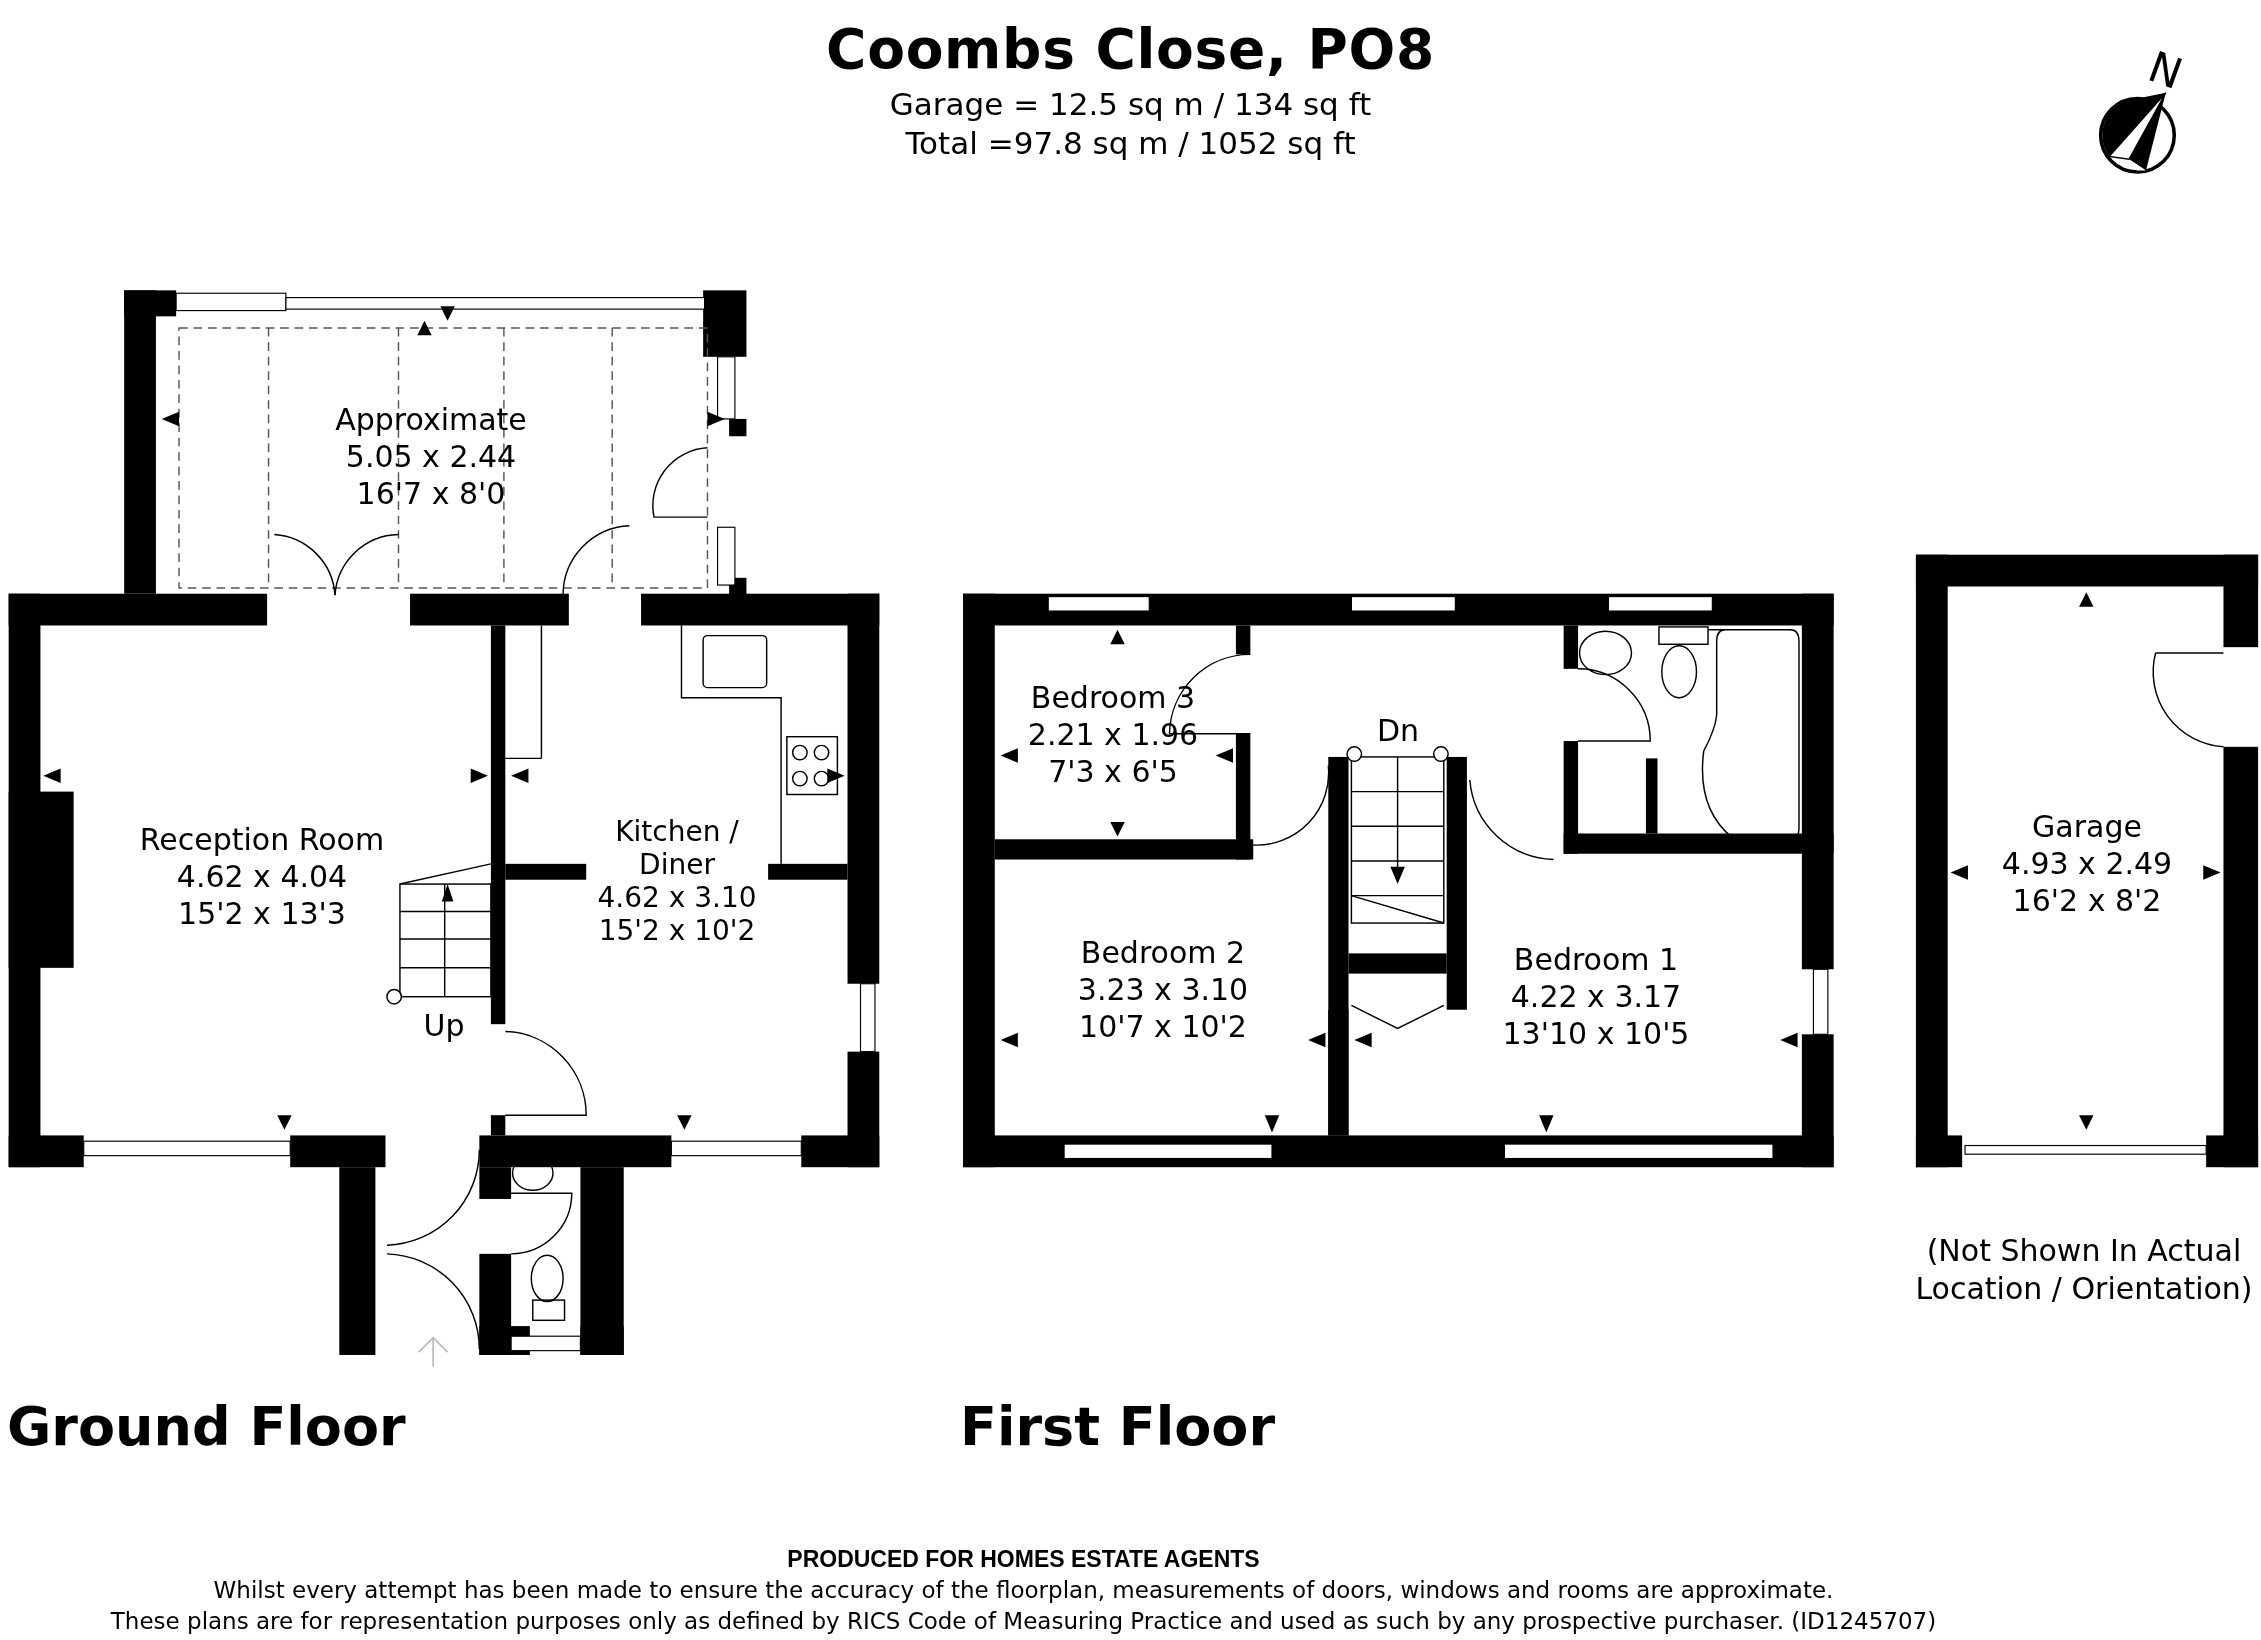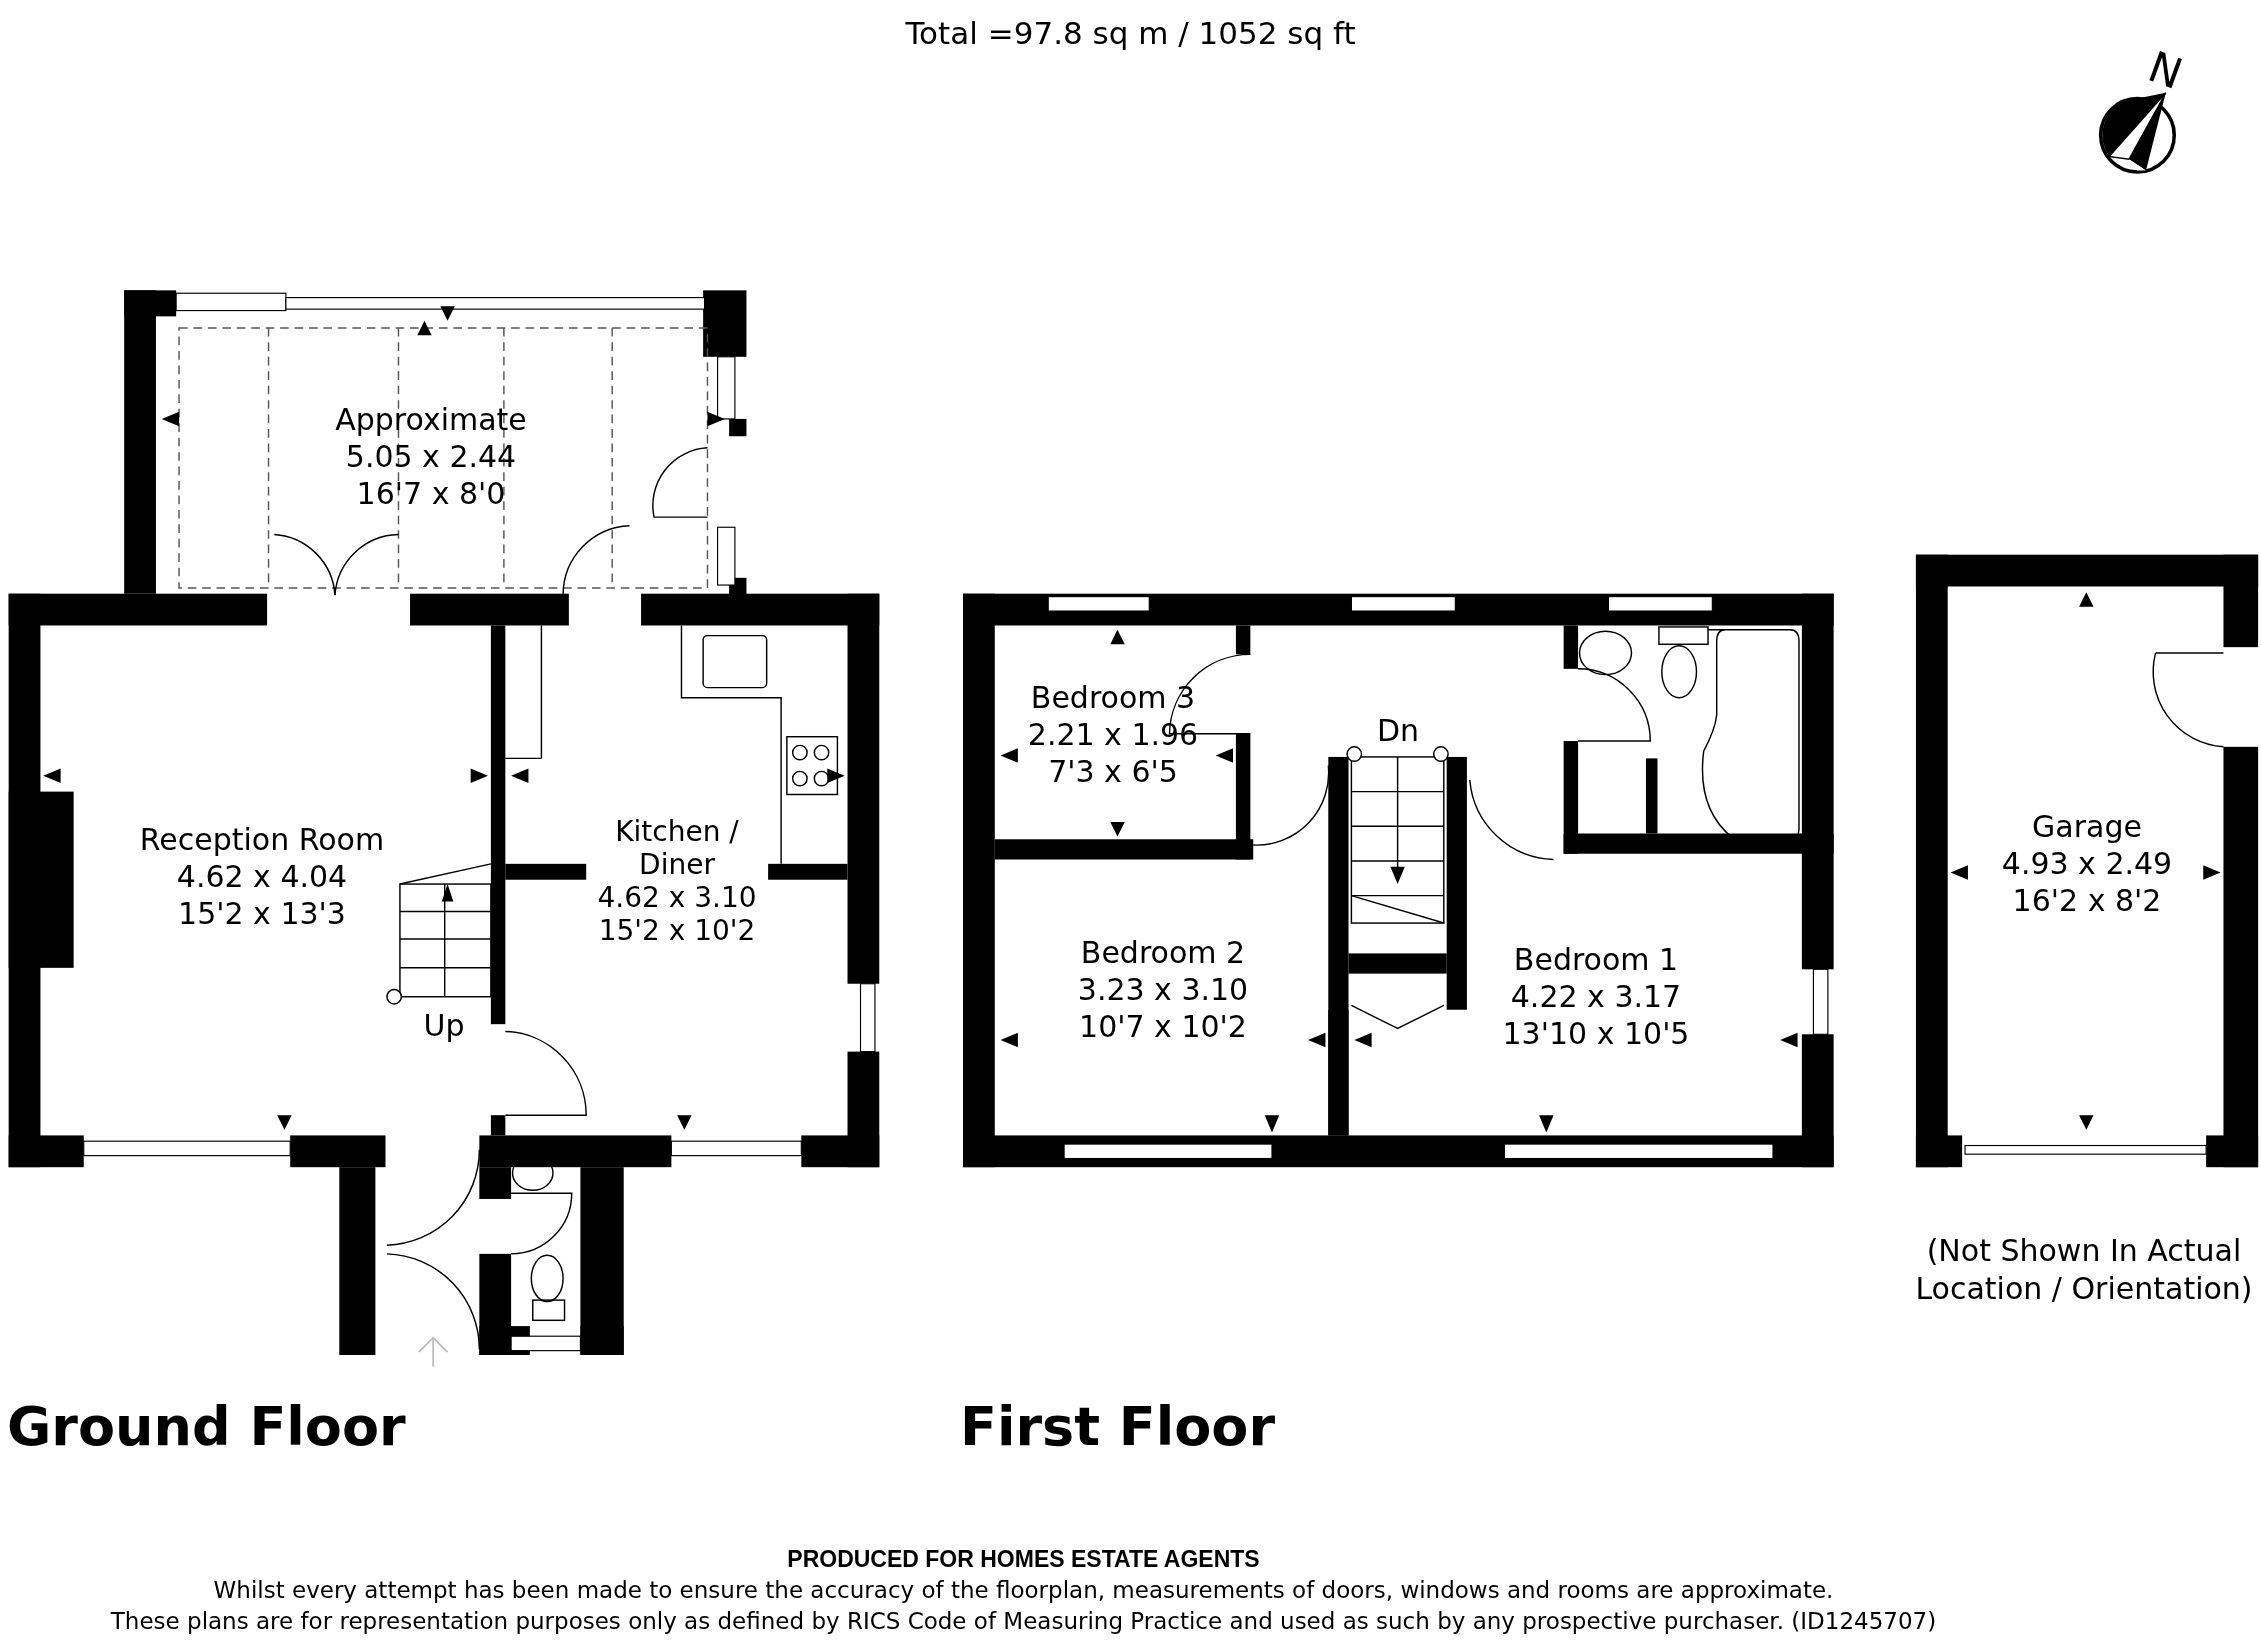--- a/index.html
+++ b/index.html
@@ -14,20 +14,22 @@
   .garage-note { position:absolute; text-align:center; font-size:30px; line-height:38px; transform:translateX(-50%); white-space:nowrap; }
   .footer { position:absolute; left:0; top:1544px; width:2047px; text-align:center; font-family:"Liberation Sans", sans-serif; }
   .footer .produced { font-weight:bold; font-size:23px; line-height:31px; }
   .footer .disc { font-family:"DejaVu Sans", sans-serif; font-size:23px; line-height:31px; }
   .small { font-size:28px; }
 </style>
 </head>
 <body>
 
 <div class="header">
+  <div class="title">Coombs Close, PO8</div>
+  <div class="area-line">Garage = 12.5 sq m / 134 sq ft</div>
   <div class="area-line">Total =97.8 sq m / 1052 sq ft</div>
 </div>
 
 <div class="compass">
   <svg width="92" height="142" viewBox="0 0 65 100">
     <text x="38" y="28" font-family="DejaVu Sans, sans-serif" font-size="30" transform="rotate(20 45 20)">N</text>
     <circle cx="30" cy="65" r="26" fill="#fff" stroke="#000" stroke-width="2.5"></circle>
     <path d="M30 39 A26 26 0 0 0 10 80 L22 78 L50 35 Z" fill="#000"></path>
     <polygon points="50,35 10,80 24,82" fill="#fff" stroke="#000" stroke-width="1"></polygon>
     <polygon points="50,35 24,82 36,90" fill="#000"></polygon>

